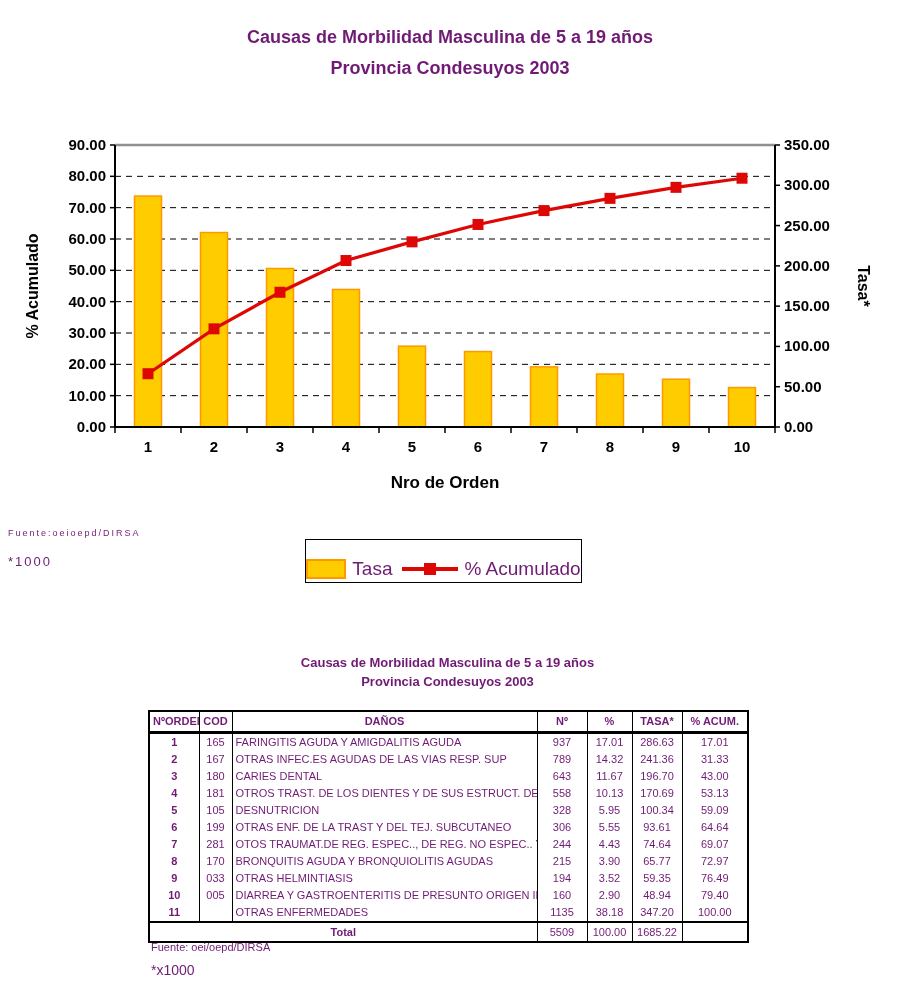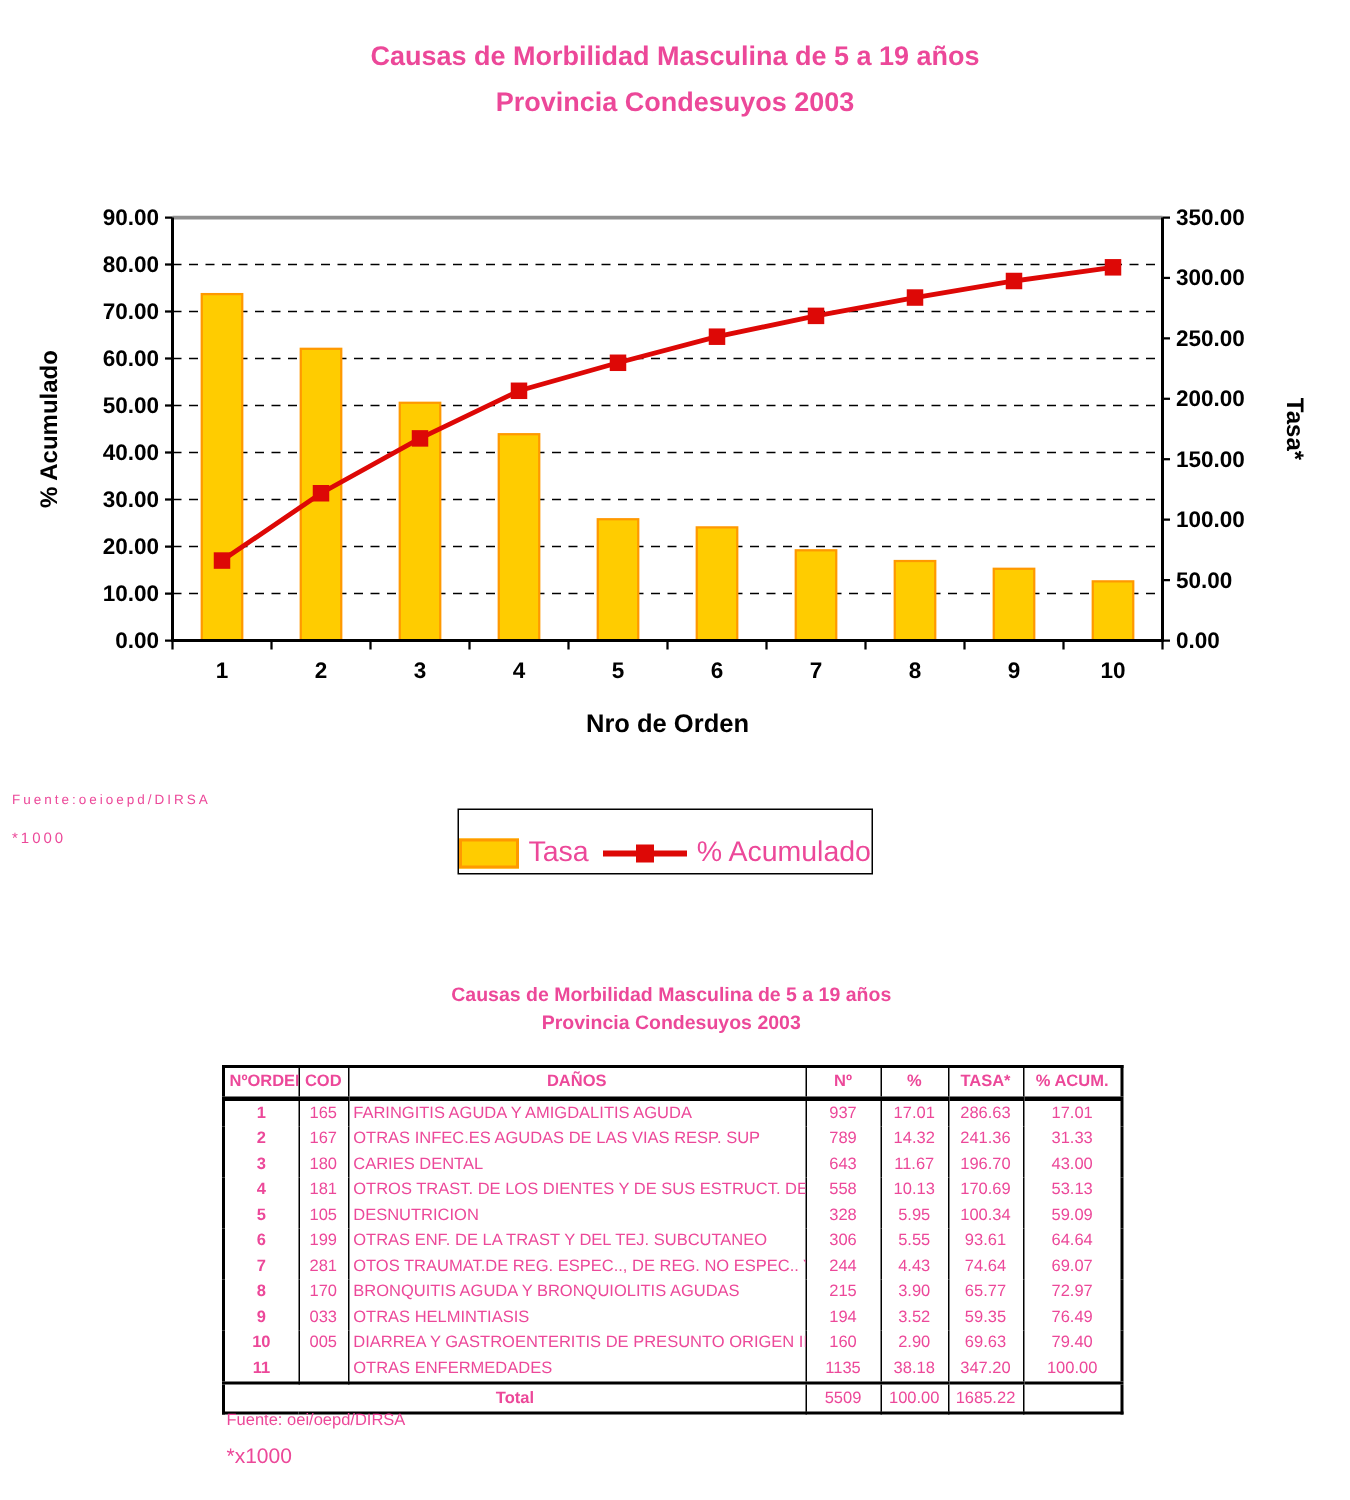--- a/index.html
+++ b/index.html
@@ -1,33 +1,33 @@
 <!DOCTYPE html>
 <html><head>
 <meta charset="utf-8">
 <style>
   html,body{margin:0;padding:0;background:#ffffff;}
   .page{
     position:relative; width:900px; height:1000px; background:#ffffff;
-    font-family:"Liberation Sans", sans-serif; color:#ec4899;
+    font-family:"Liberation Sans", sans-serif; color:#701a75;
     overflow:hidden;
   }
   .chart-title{
     position:absolute; top:22px; left:0; width:900px;
     text-align:center; font-weight:bold; font-size:18px; line-height:31px;
   }
   #chart-svg{ position:absolute; top:120px; left:0; }
   #chart-svg text{ font-family:"Liberation Sans", sans-serif; fill:#000; }
   .chart-source{
     position:absolute; top:528px; left:8px;
     font-size:9px; letter-spacing:2px;
   }
   .chart-scale{
     position:absolute; top:554px; left:8px;
-    font-size:10px; letter-spacing:2px;
+    font-size:13px; letter-spacing:2px;
   }
   .legend{
     position:absolute; top:539px; left:305px; width:275px; height:42px;
     border:1px solid #000; background:#fff;
     display:flex; align-items:center; justify-content:center; gap:10px;
     font-size:19px;
   }
   .legend-item{ display:flex; align-items:center; gap:6px;margin-top:16px; }
   .swatch-bar{
     width:40px; height:20px; background:#FFCC00; border:2px solid #FF9900;
@@ -289,21 +289,21 @@
           <td class="pct">3.52</td>
           <td class="tasa">59.35</td>
           <td class="acum">76.49</td>
         </tr>
         <tr>
           <td class="orden">10</td>
           <td class="cod">005</td>
           <td class="danos">DIARREA Y GASTROENTERITIS DE PRESUNTO ORIGEN INFECC</td>
           <td class="n">160</td>
           <td class="pct">2.90</td>
-          <td class="tasa">69.63</td>
+          <td class="tasa">48.94</td>
           <td class="acum">79.40</td>
         </tr>
         <tr>
           <td class="orden">11</td>
           <td class="cod"></td>
           <td class="danos">OTRAS ENFERMEDADES</td>
           <td class="n">1135</td>
           <td class="pct">38.18</td>
           <td class="tasa">347.20</td>
           <td class="acum">100.00</td>

